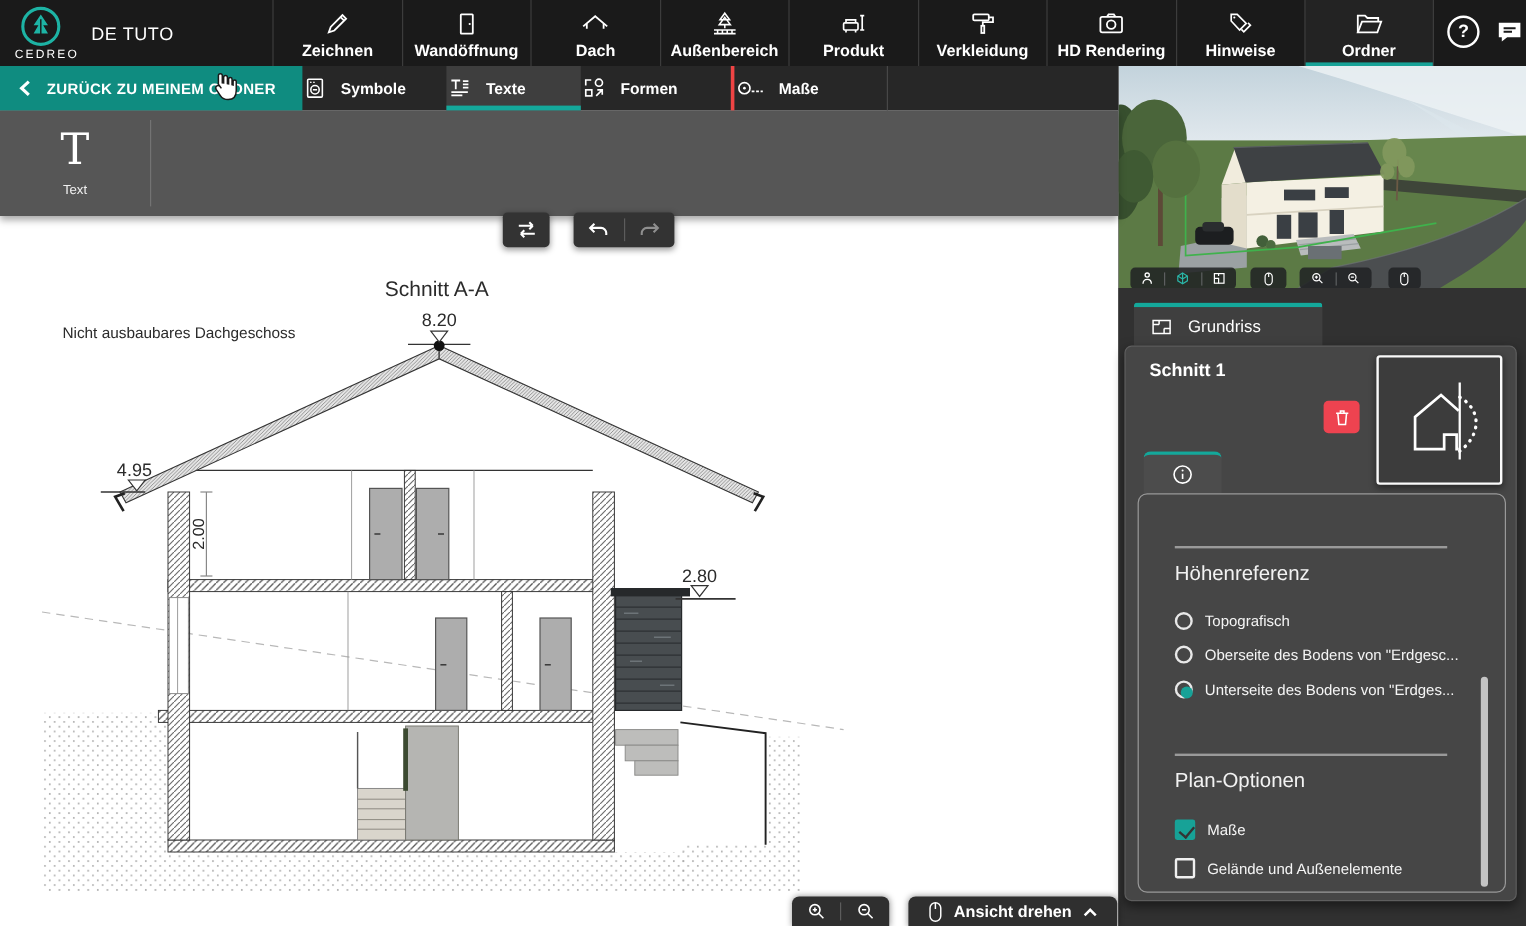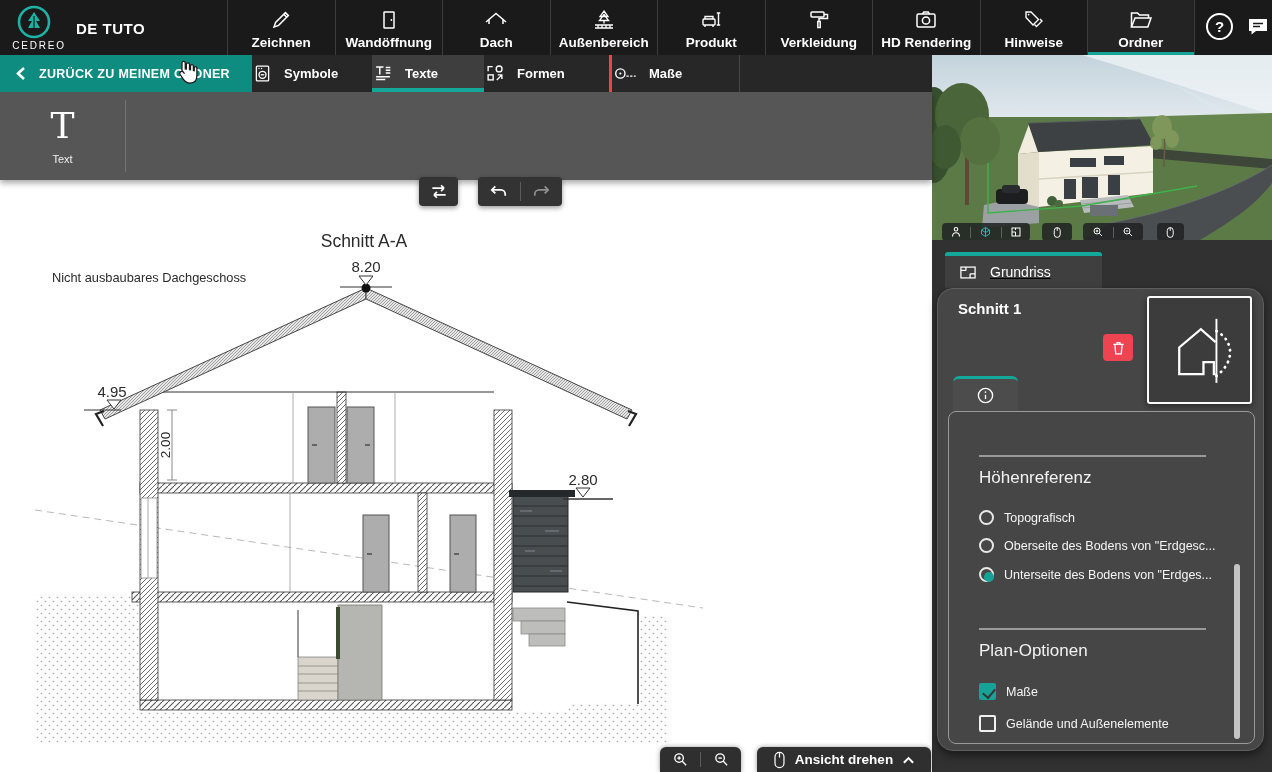--- a/index.html
+++ b/index.html
@@ -5,21 +5,21 @@
   html,body{margin:0;padding:0;background:#111;}
   *{box-sizing:border-box;}
   .stage{position:relative;width:1272px;height:772px;overflow:hidden;
          font-family:"Liberation Sans",sans-serif;background:#fff;}
 
   
   .topbar{position:absolute;left:0;top:0;width:1272px;height:55px;background:#1a1a1a;z-index:30;}
   .logo-mark{position:absolute;left:15px;top:3px;width:38px;height:38px;}
   .logo-text{position:absolute;left:10px;top:40px;width:58px;text-align:center;
              color:#fff;font-size:10px;letter-spacing:1.8px;}
-  .project{position:absolute;left:76px;top:20px;color:#fff;font-weight:bold;font-size:15px;letter-spacing:.5px;}
+  .project{position:absolute;left:76px;top:20px;color:#fff;font-weight:normal;font-size:15px;letter-spacing:.5px;}
   .topnav{position:absolute;left:227px;top:0;height:55px;display:flex;font-weight:bold;}
   .nav-item{width:107.5px;height:55px;display:flex;flex-direction:column;align-items:center;
             justify-content:center;border-left:1px solid #3c3c3c;position:relative;cursor:pointer;}
   .nav-item:last-child{border-right:1px solid #3c3c3c;}
   .nav-icon{height:26px;display:flex;align-items:flex-end;}
   .nav-icon svg{display:block;}
   .nav-label{color:#fff;font-size:13.5px;margin-top:3px;white-space:nowrap;}
   .nav-item.active{background:#232323;}
   .nav-item.active::after{content:"";position:absolute;left:0;right:0;bottom:0;height:3px;background:#17a297;}
   .help-btn{position:absolute;left:1206px;top:13px;width:27px;height:27px;border:2.5px solid #fff;
@@ -74,23 +74,23 @@
   .pv-group{position:absolute;top:168px;height:18px;background:rgba(33,35,36,.88);border-radius:4px;
             display:flex;align-items:center;justify-content:space-evenly;z-index:5;}
   .pvg1{left:10px;width:88px;} .pvg2{left:110px;width:30px;}
   .pvg3{left:151px;width:60px;} .pvg4{left:225px;width:27px;}
   .pv-sep{width:1px;height:11px;background:#5d5f60;}
   .pv-ic{display:flex;align-items:center;justify-content:center;cursor:pointer;}
 
   .panel-body{position:absolute;left:0;top:185px;width:340px;height:532px;background:#313131;}
   .grundriss-tab{position:absolute;left:13px;top:12px;width:157px;height:36px;background:#3f3f3f;
                  border-top:4px solid #14a89b;border-radius:3px 3px 0 0;display:flex;align-items:center;
-                 gap:12px;padding-left:13px;cursor:pointer;text-decoration:underline;}
+                 gap:12px;padding-left:13px;cursor:pointer;}
   .grundriss-tab span{color:#fff;font-size:14px;}
-  .card{position:absolute;left:5px;top:48px;width:327px;height:463px;background:#464646;border-radius:16px;
+  .card{position:absolute;left:5px;top:48px;width:327px;height:463px;background:#464646;border-radius:6px;
         border:1px solid #5e5e5e;box-shadow:0 4px 10px rgba(0,0,0,.5);}
   .card-title{position:absolute;left:20px;top:11px;color:#fff;font-weight:bold;font-size:15px;}
   .btn-delete{position:absolute;left:165px;top:45px;width:30px;height:27px;background:#ee4350;border:none;
               border-radius:4px;display:flex;align-items:center;justify-content:center;cursor:pointer;}
   .section-preview-box{position:absolute;left:209px;top:7px;width:105px;height:108px;background:#3c3c3c;
               border:2px solid #fafafa;border-radius:3px;box-shadow:0 2px 6px rgba(0,0,0,.45);
               display:flex;align-items:center;justify-content:center;cursor:pointer;}
   .info-tab{position:absolute;left:15px;top:87px;width:65px;height:35px;background:#4c4c4c;
             border-top:3px solid #14a89b;border-radius:6px 6px 0 0;display:flex;align-items:center;
             justify-content:center;cursor:pointer;}

